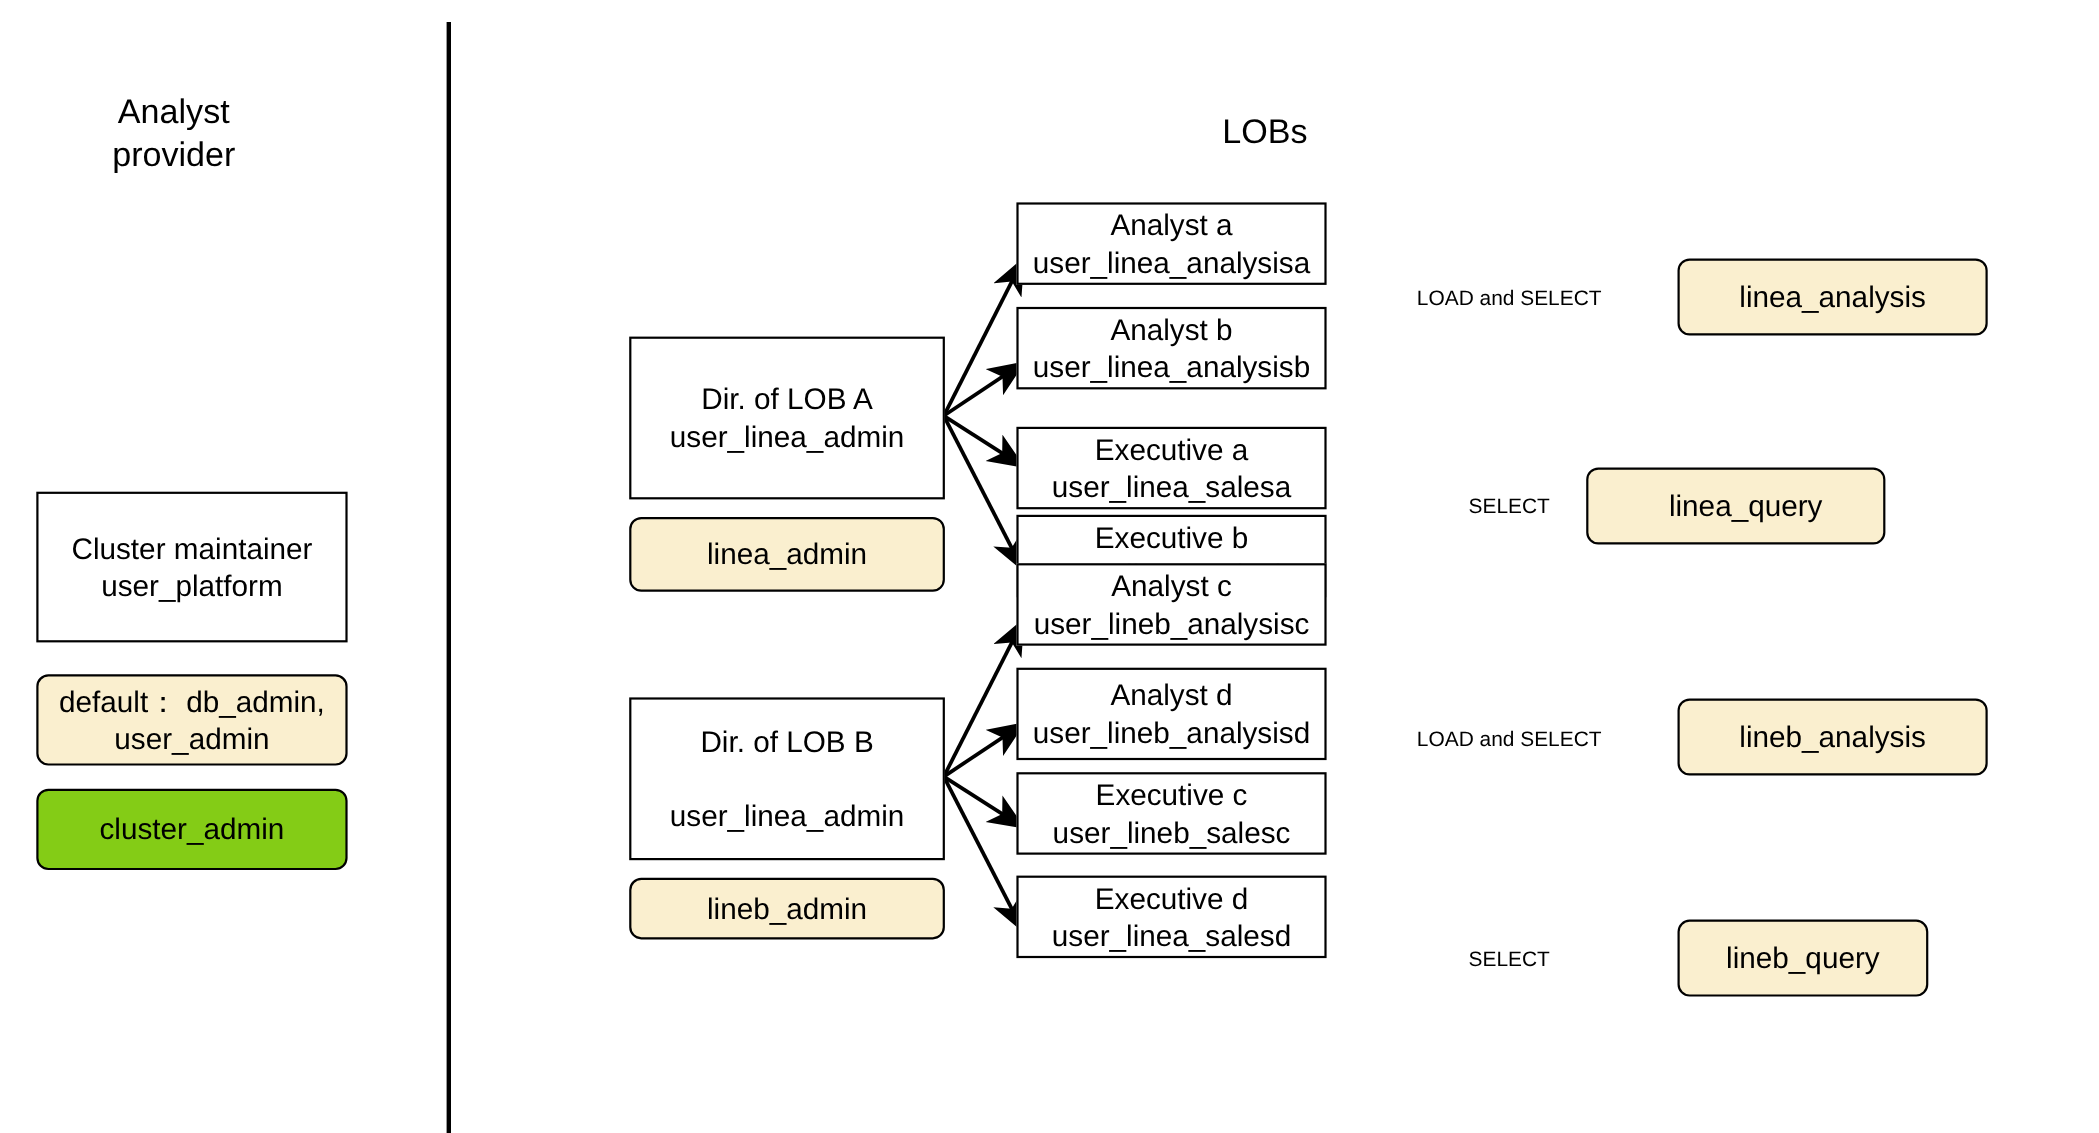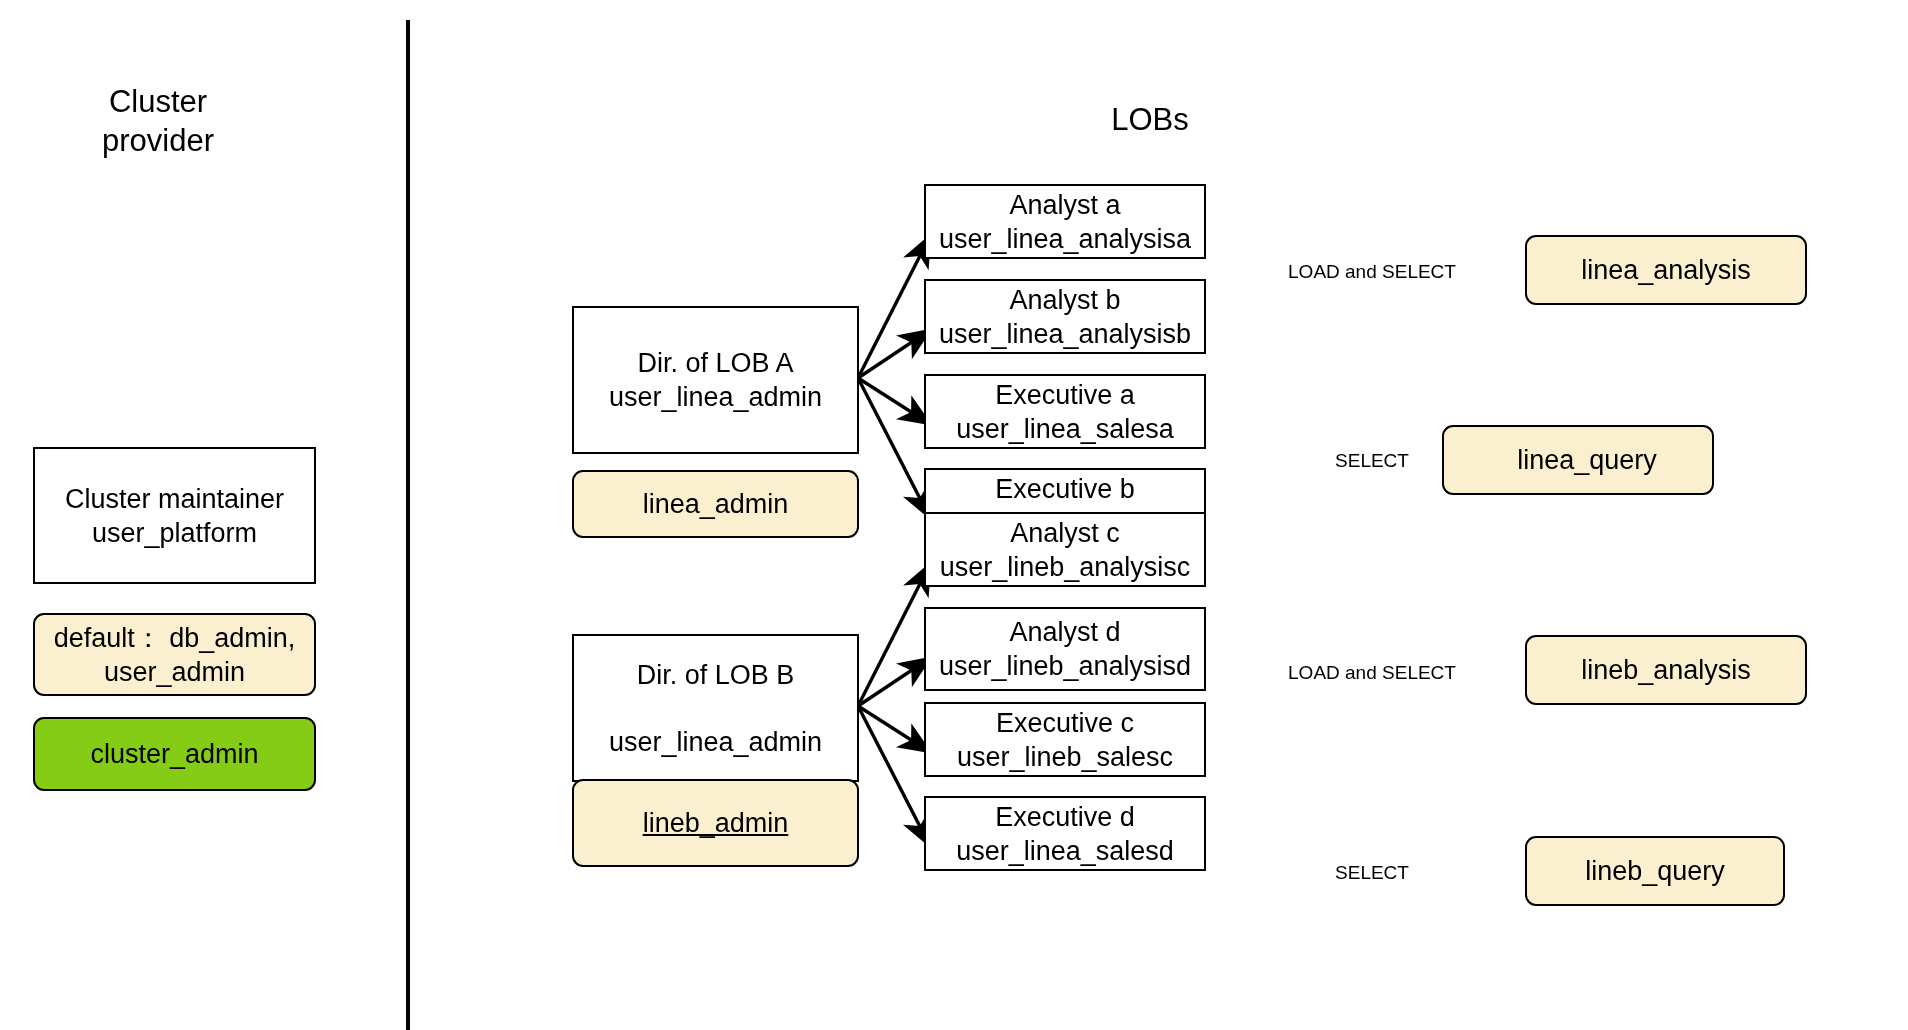--- a/index.html
+++ b/index.html
@@ -91,21 +91,21 @@
     pointer-events: none;
   }
 </style>
 </head>
 <body>
 
 <div id="canvas">
 
   <div class="divider" style="left:406px; top:20px; height:1010px;"></div>
 
-  <div class="section-title" style="left:38px; top:82px; width:240px;">Cluster
+  <div class="section-title" style="left:38px; top:82px; width:240px;">Analyst
 provider</div>
 
   <div class="section-title" style="left:1040px; top:100px; width:220px;">LOBs</div>
 
   <div class="node-box" style="left:33px; top:447px; width:283px; height:137px;">
     <span class="node-line">Cluster maintainer</span>
     <span class="node-line">user_platform</span>
   </div>
 
   <div class="pill yellow" style="left:33px; top:613px; width:283px; height:83px;">
@@ -151,21 +151,21 @@
   <div class="node-box" style="left:924px; top:184px; width:282px; height:75px;">
     <span class="node-line">Analyst a</span>
     <span class="node-line">user_linea_analysisa</span>
   </div>
 
   <div class="node-box" style="left:924px; top:279px; width:282px; height:75px;">
     <span class="node-line">Analyst b</span>
     <span class="node-line">user_linea_analysisb</span>
   </div>
 
-  <div class="node-box" style="left:924px; top:374px; width:282px; height:75px;">
+  <div class="node-box" style="left:924px; top:388px; width:282px; height:75px;">
     <span class="node-line">Executive a</span>
     <span class="node-line">user_linea_salesa</span>
   </div>
 
   <div class="node-box" style="left:924px; top:468px; width:282px; height:75px;">
     <span class="node-line">Executive b</span>
     <span class="node-line">user_linea_salesb</span>
   </div>
 
   <div class="edge-label" style="left:1238px; top:255px; width:268px;">LOAD and SELECT</div>
@@ -178,21 +178,21 @@
 
   <div class="pill yellow" style="left:1442px; top:425px; width:272px; height:70px;padding-left:24px;">
     <span class="node-line">linea_query</span>
   </div>
 
   <div class="node-box" style="left:572px; top:634px; width:287px; height:148px;gap:33px;">
     <span class="node-line">Dir. of LOB B</span>
     <span class="node-line">user_linea_admin</span>
   </div>
 
-  <div class="pill yellow" style="left:572px; top:779px; width:287px; height:88px;text-decoration:underline;">
+  <div class="pill yellow" style="left:572px; top:798px; width:287px; height:56px;">
     <span class="node-line">lineb_admin</span>
   </div>
 
   <div class="node-box" style="left:924px; top:512px; width:282px; height:75px;">
     <span class="node-line">Analyst c</span>
     <span class="node-line">user_lineb_analysisc</span>
   </div>
 
   <div class="node-box" style="left:924px; top:607px; width:282px; height:84px;">
     <span class="node-line">Analyst d</span>
@@ -210,17 +210,17 @@
   </div>
 
   <div class="edge-label" style="left:1238px; top:656px; width:268px;">LOAD and SELECT</div>
 
   <div class="pill yellow" style="left:1525px; top:635px; width:282px; height:70px;">
     <span class="node-line">lineb_analysis</span>
   </div>
 
   <div class="edge-label" style="left:1238px; top:856px; width:268px;">SELECT</div>
 
-  <div class="pill yellow" style="left:1525px; top:836px; width:260px; height:70px;">
+  <div class="pill yellow" style="left:1525px; top:836px; width:228px; height:70px;">
     <span class="node-line">lineb_query</span>
   </div>
 
 </div>
 
 </body></html>

